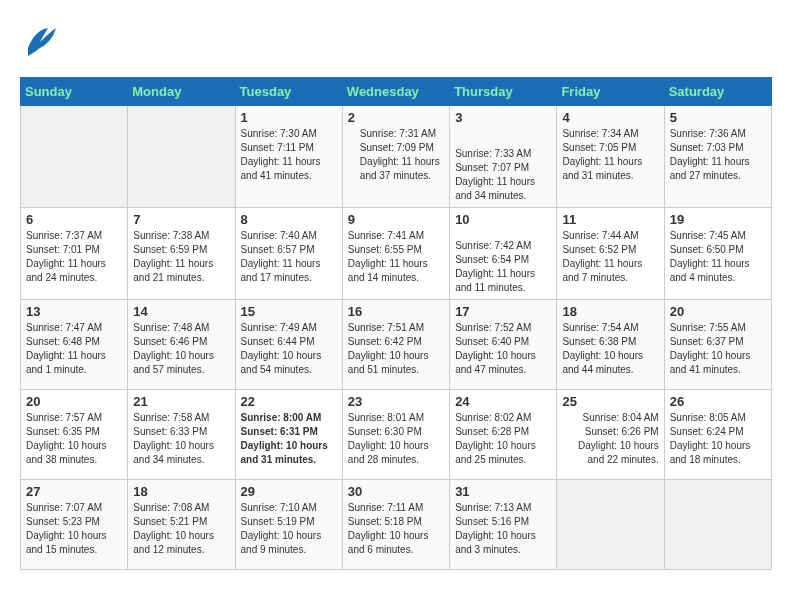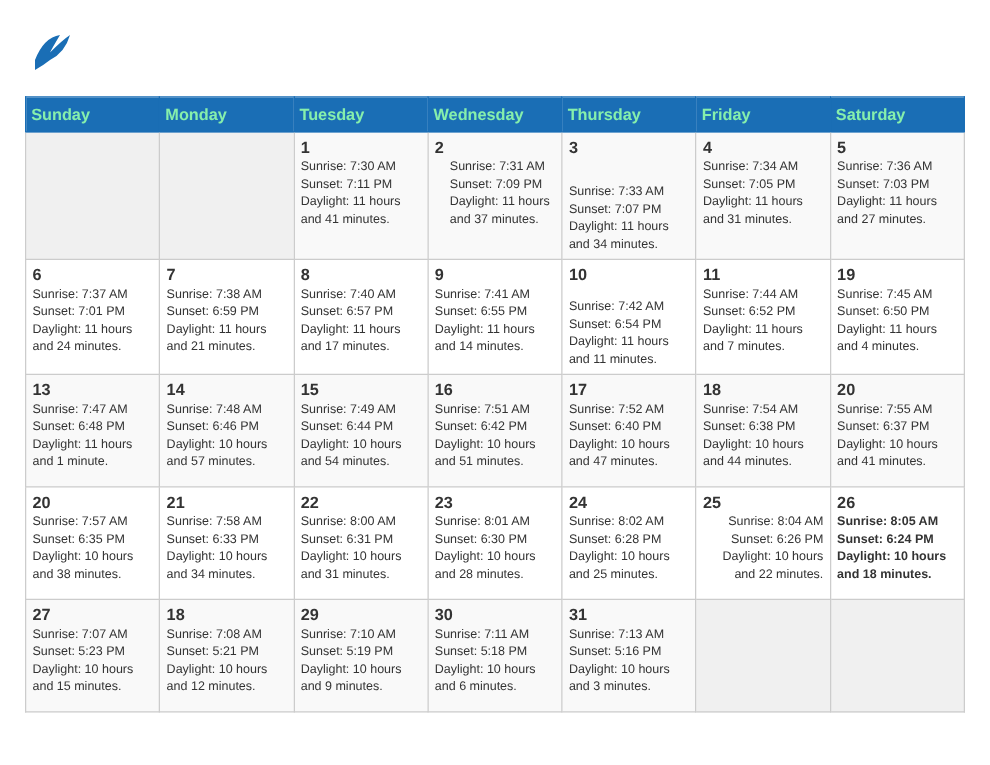--- a/index.html
+++ b/index.html
@@ -252,21 +252,21 @@
 Daylight: 10 hours and 38 minutes.</div>
         </td>
         <td>
           <span class="day-num">21</span>
           <div class="day-info" style="white-space: pre-line;">Sunrise: 7:58 AM
 Sunset: 6:33 PM
 Daylight: 10 hours and 34 minutes.</div>
         </td>
         <td>
           <span class="day-num">22</span>
-          <div class="day-info" style="white-space: pre-line;">Sunrise: 8:00 AM
+          <div class="day-info" style="white-space: pre-line; font-weight: bold;">Sunrise: 8:00 AM
 Sunset: 6:31 PM
 Daylight: 10 hours and 31 minutes.</div>
         </td>
         <td>
           <span class="day-num">23</span>
           <div class="day-info" style="white-space: pre-line;">Sunrise: 8:01 AM
 Sunset: 6:30 PM
 Daylight: 10 hours and 28 minutes.</div>
         </td>
         <td>
@@ -276,21 +276,21 @@
 Daylight: 10 hours and 25 minutes.</div>
         </td>
         <td>
           <span class="day-num">25</span>
           <div class="day-info" style="white-space: pre-line; text-align: right;">Sunrise: 8:04 AM
 Sunset: 6:26 PM
 Daylight: 10 hours and 22 minutes.</div>
         </td>
         <td>
           <span class="day-num">26</span>
-          <div class="day-info" style="white-space: pre-line; font-weight: bold;">Sunrise: 8:05 AM
+          <div class="day-info" style="white-space: pre-line;">Sunrise: 8:05 AM
 Sunset: 6:24 PM
 Daylight: 10 hours and 18 minutes.</div>
         </td>
       </tr>
       <tr>
         <td>
           <span class="day-num">27</span>
           <div class="day-info" style="white-space: pre-line;">Sunrise: 7:07 AM
 Sunset: 5:23 PM
 Daylight: 10 hours and 15 minutes.</div>

